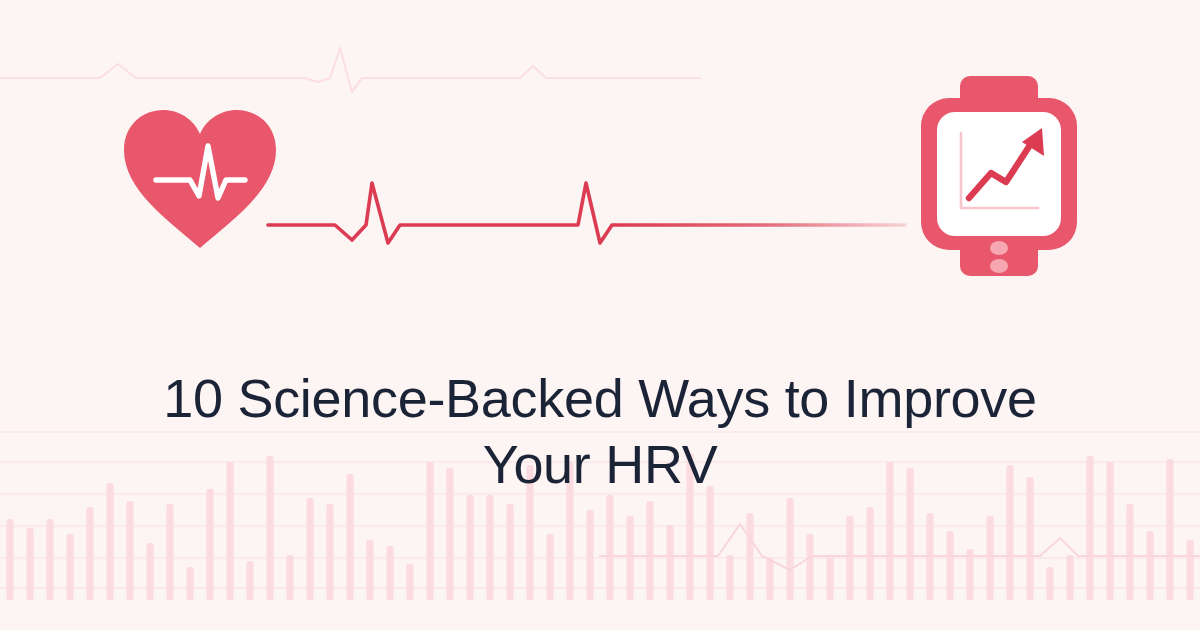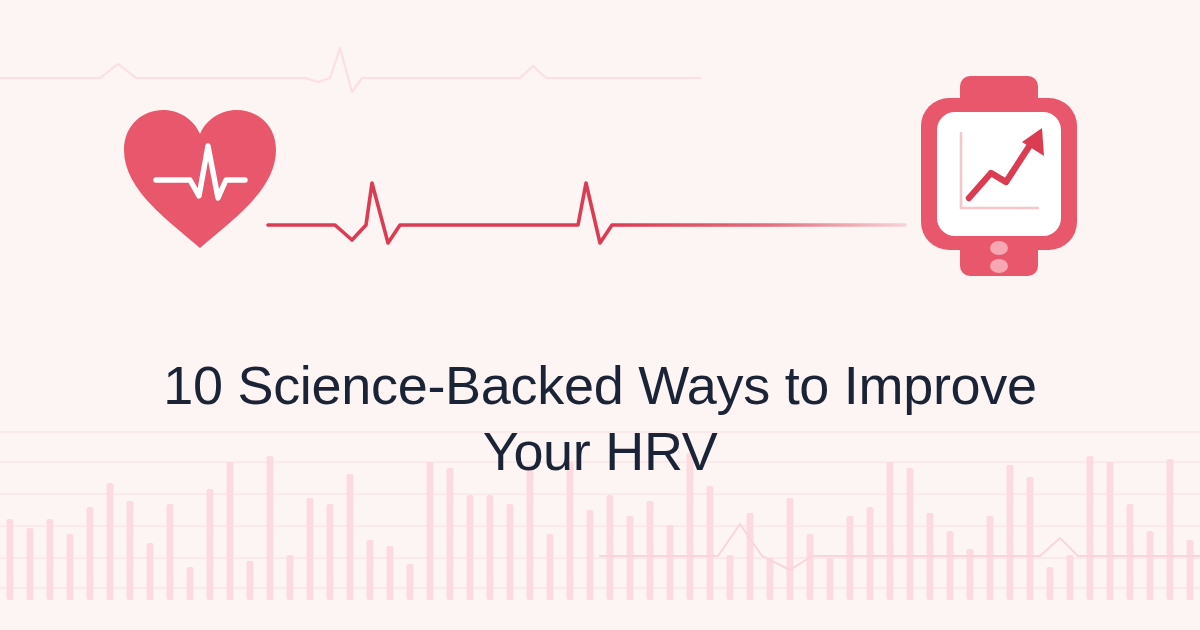--- a/index.html
+++ b/index.html
@@ -43,21 +43,21 @@
   
   #title-wrap {
     position: absolute;
     left: 50%;
     transform: translateX(-50%);
     top: 352px;
     width: 1000px;
     text-align: center;
   }
   #headline {
-    margin: 0;
+    margin: 13px;
     font-family: "Liberation Sans", sans-serif;
     font-size: 54px;
     line-height: 66px;
     font-weight: 400;
     letter-spacing: -0.3px;
     color: #1b2436;
     white-space: pre-line;
   }
 </style>
 </head>

